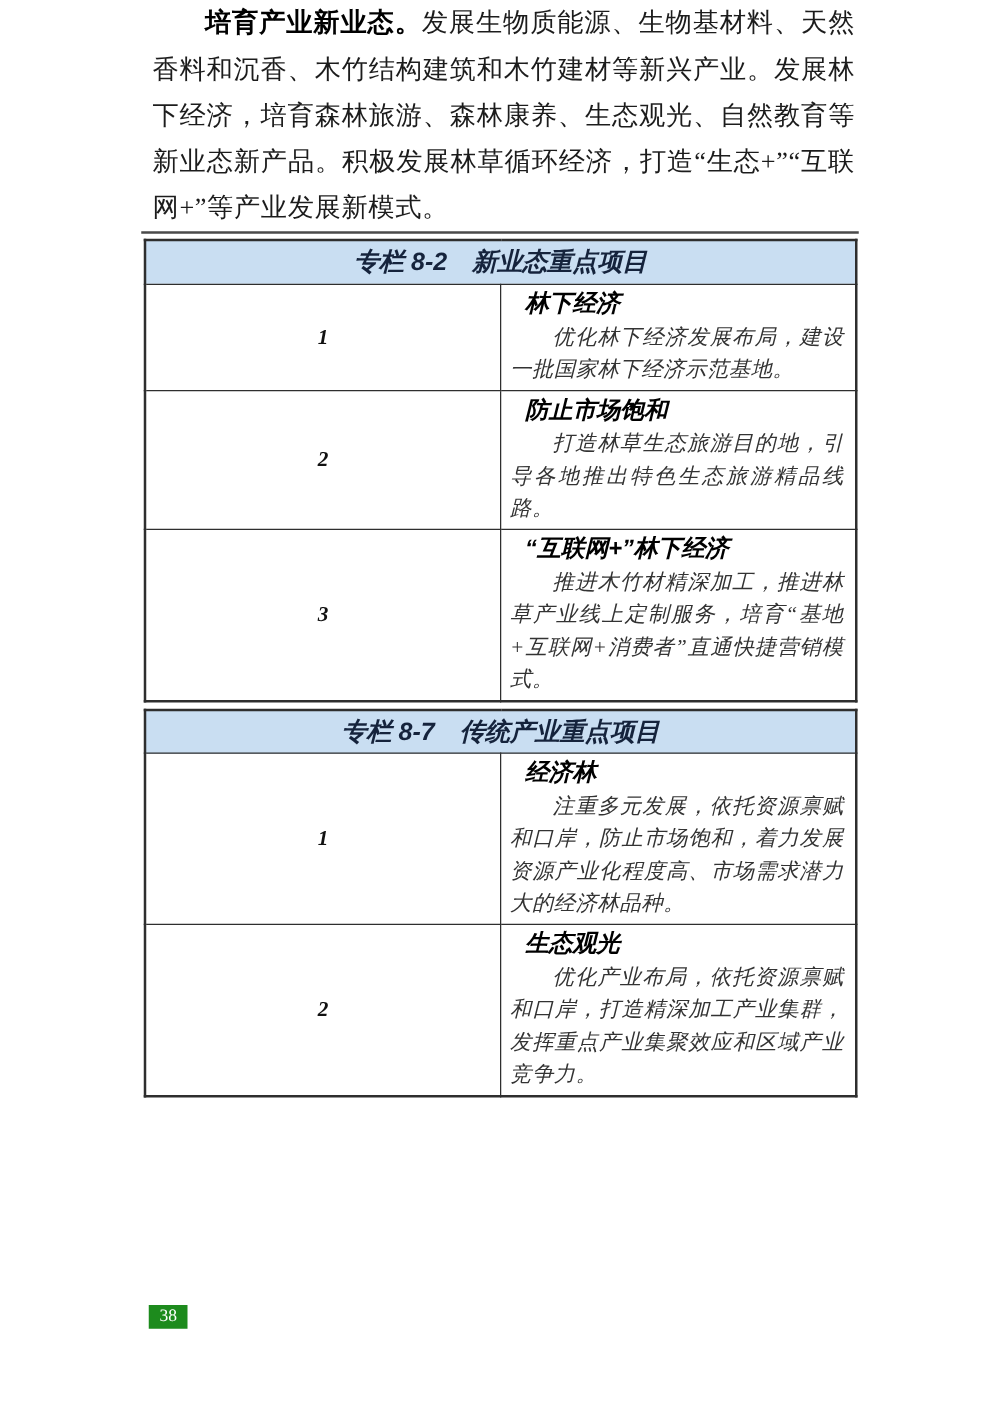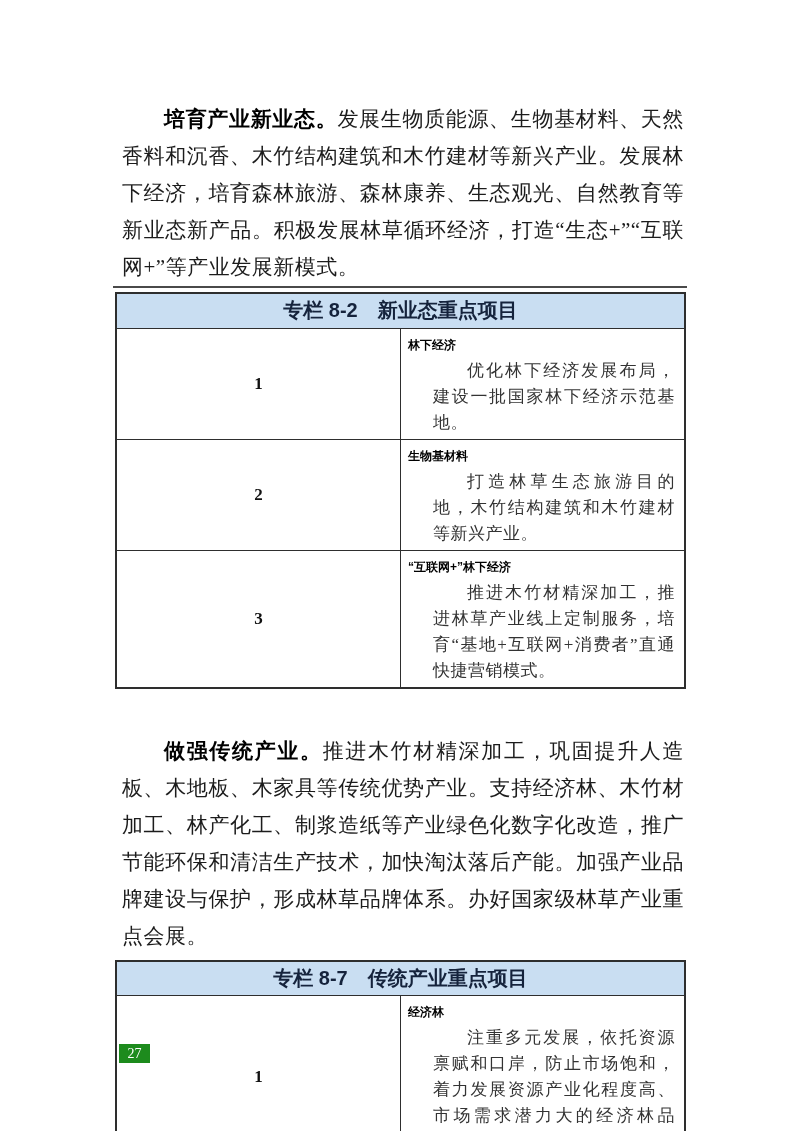--- a/index.html
+++ b/index.html
@@ -10,21 +10,20 @@
     --border:#2e2e2e;
   }
   *{margin:0;padding:0;box-sizing:border-box;}
   html,body{background:#ffffff;}
   body{font-family:"Liberation Serif","DejaVu Serif",serif;}
   .page{
     position:relative;
     width:800px;height:1131px;
     background:#ffffff;
     overflow:hidden;
-    padding-top:100px;
   }
   .para{
     margin:0 116px 0 122px;
     font-size:21px;
     line-height:37px;
     text-align:justify;
     text-indent:2em;
     color:#1c1c1c;
     letter-spacing:0.5px;
   }
@@ -42,20 +41,21 @@
   .column-table{
     margin-left:115px;
     width:571px;
     border-collapse:collapse;
     table-layout:fixed;
   }
   .column-table,
   .column-table th,
   .column-table td{
     border:1px solid var(--border);
+    font-style:italic;
   }
   .column-table{border-width:2px;}
   .column-table th.thead{
     height:35px;
     background:var(--table-header-bg);
     color:var(--table-header-text);
     font-family:"Liberation Sans","DejaVu Sans",sans-serif;
     font-size:20px;
     font-weight:bold;
     text-align:center;
@@ -69,32 +69,32 @@
     font-size:17px;
     color:#111;
   }
   .column-table td.cell{
     padding:3px 9px 3px 7px;
     vertical-align:middle;
   }
   .row-title{
     font-family:"Liberation Sans","DejaVu Sans",sans-serif;
     font-weight:bold;
-    font-size:12px;
+    font-size:19px;
     line-height:26px;
     color:#000000;
+    margin-left:12px;
   }
   .row-desc{
     font-size:17px;
     line-height:26px;
     text-indent:2em;
     text-align:justify;
     color:#333333;
     letter-spacing:0.5px;
-    margin-left:25px;
   }
   tr.h56{height:56px;}
   tr.h75{height:75px;}
   tr.h83{height:83px;}
   .gap-table{margin-top:5px;}
   .page-badge{
     position:absolute;
     left:119px;top:1044px;
     width:31px;height:19px;
     background:var(--page-badge-bg);
@@ -123,35 +123,34 @@
       <tr class="h56">
         <td class="num">1</td>
         <td class="cell">
           <div class="row-title">林下经济</div>
           <div class="row-desc">优化林下经济发展布局，建设一批国家林下经济示范基地。</div>
         </td>
       </tr>
       <tr class="h56">
         <td class="num">2</td>
         <td class="cell">
-          <div class="row-title">生物基材料</div>
-          <div class="row-desc">打造林草生态旅游目的地，木竹结构建筑和木竹建材等新兴产业。</div>
+          <div class="row-title">防止市场饱和</div>
+          <div class="row-desc">打造林草生态旅游目的地，引导各地推出特色生态旅游精品线路。</div>
         </td>
       </tr>
       <tr class="h75">
         <td class="num">3</td>
         <td class="cell">
           <div class="row-title">“互联网+”林下经济</div>
           <div class="row-desc">推进木竹材精深加工，推进林草产业线上定制服务，培育“基地+互联网+消费者”直通快捷营销模式。</div>
         </td>
       </tr>
     </tbody>
   </table>
 
-  <p class="para second"><span class="lead">做强传统产业。</span><span>推进木竹材精深加工，巩固提升人造板、木地板、木家具等传统优势产业。支持经济林、木竹材加工、林产化工、制浆造纸等产业绿色化数字化改造，推广节能环保和清洁生产技术，加快淘汰落后产能。加强产业品牌建设与保护，形成林草品牌体系。办好国家级林草产业重点会展。</span></p>
 
   <table class="column-table gap-table">
     <thead>
       <tr>
         <th class="thead" colspan="2">专栏 8-7　传统产业重点项目</th>
       </tr>
     </thead>
     <tbody>
       <tr class="h83">
         <td class="num">1</td>
@@ -164,15 +163,15 @@
         <td class="num">2</td>
         <td class="cell">
           <div class="row-title">生态观光</div>
           <div class="row-desc">优化产业布局，依托资源禀赋和口岸，打造精深加工产业集群，发挥重点产业集聚效应和区域产业竞争力。</div>
         </td>
       </tr>
 
     </tbody>
   </table>
 
-  <div class="page-badge">27</div>
+  <div class="page-badge">38</div>
 
 </div>
 
 </body></html>

